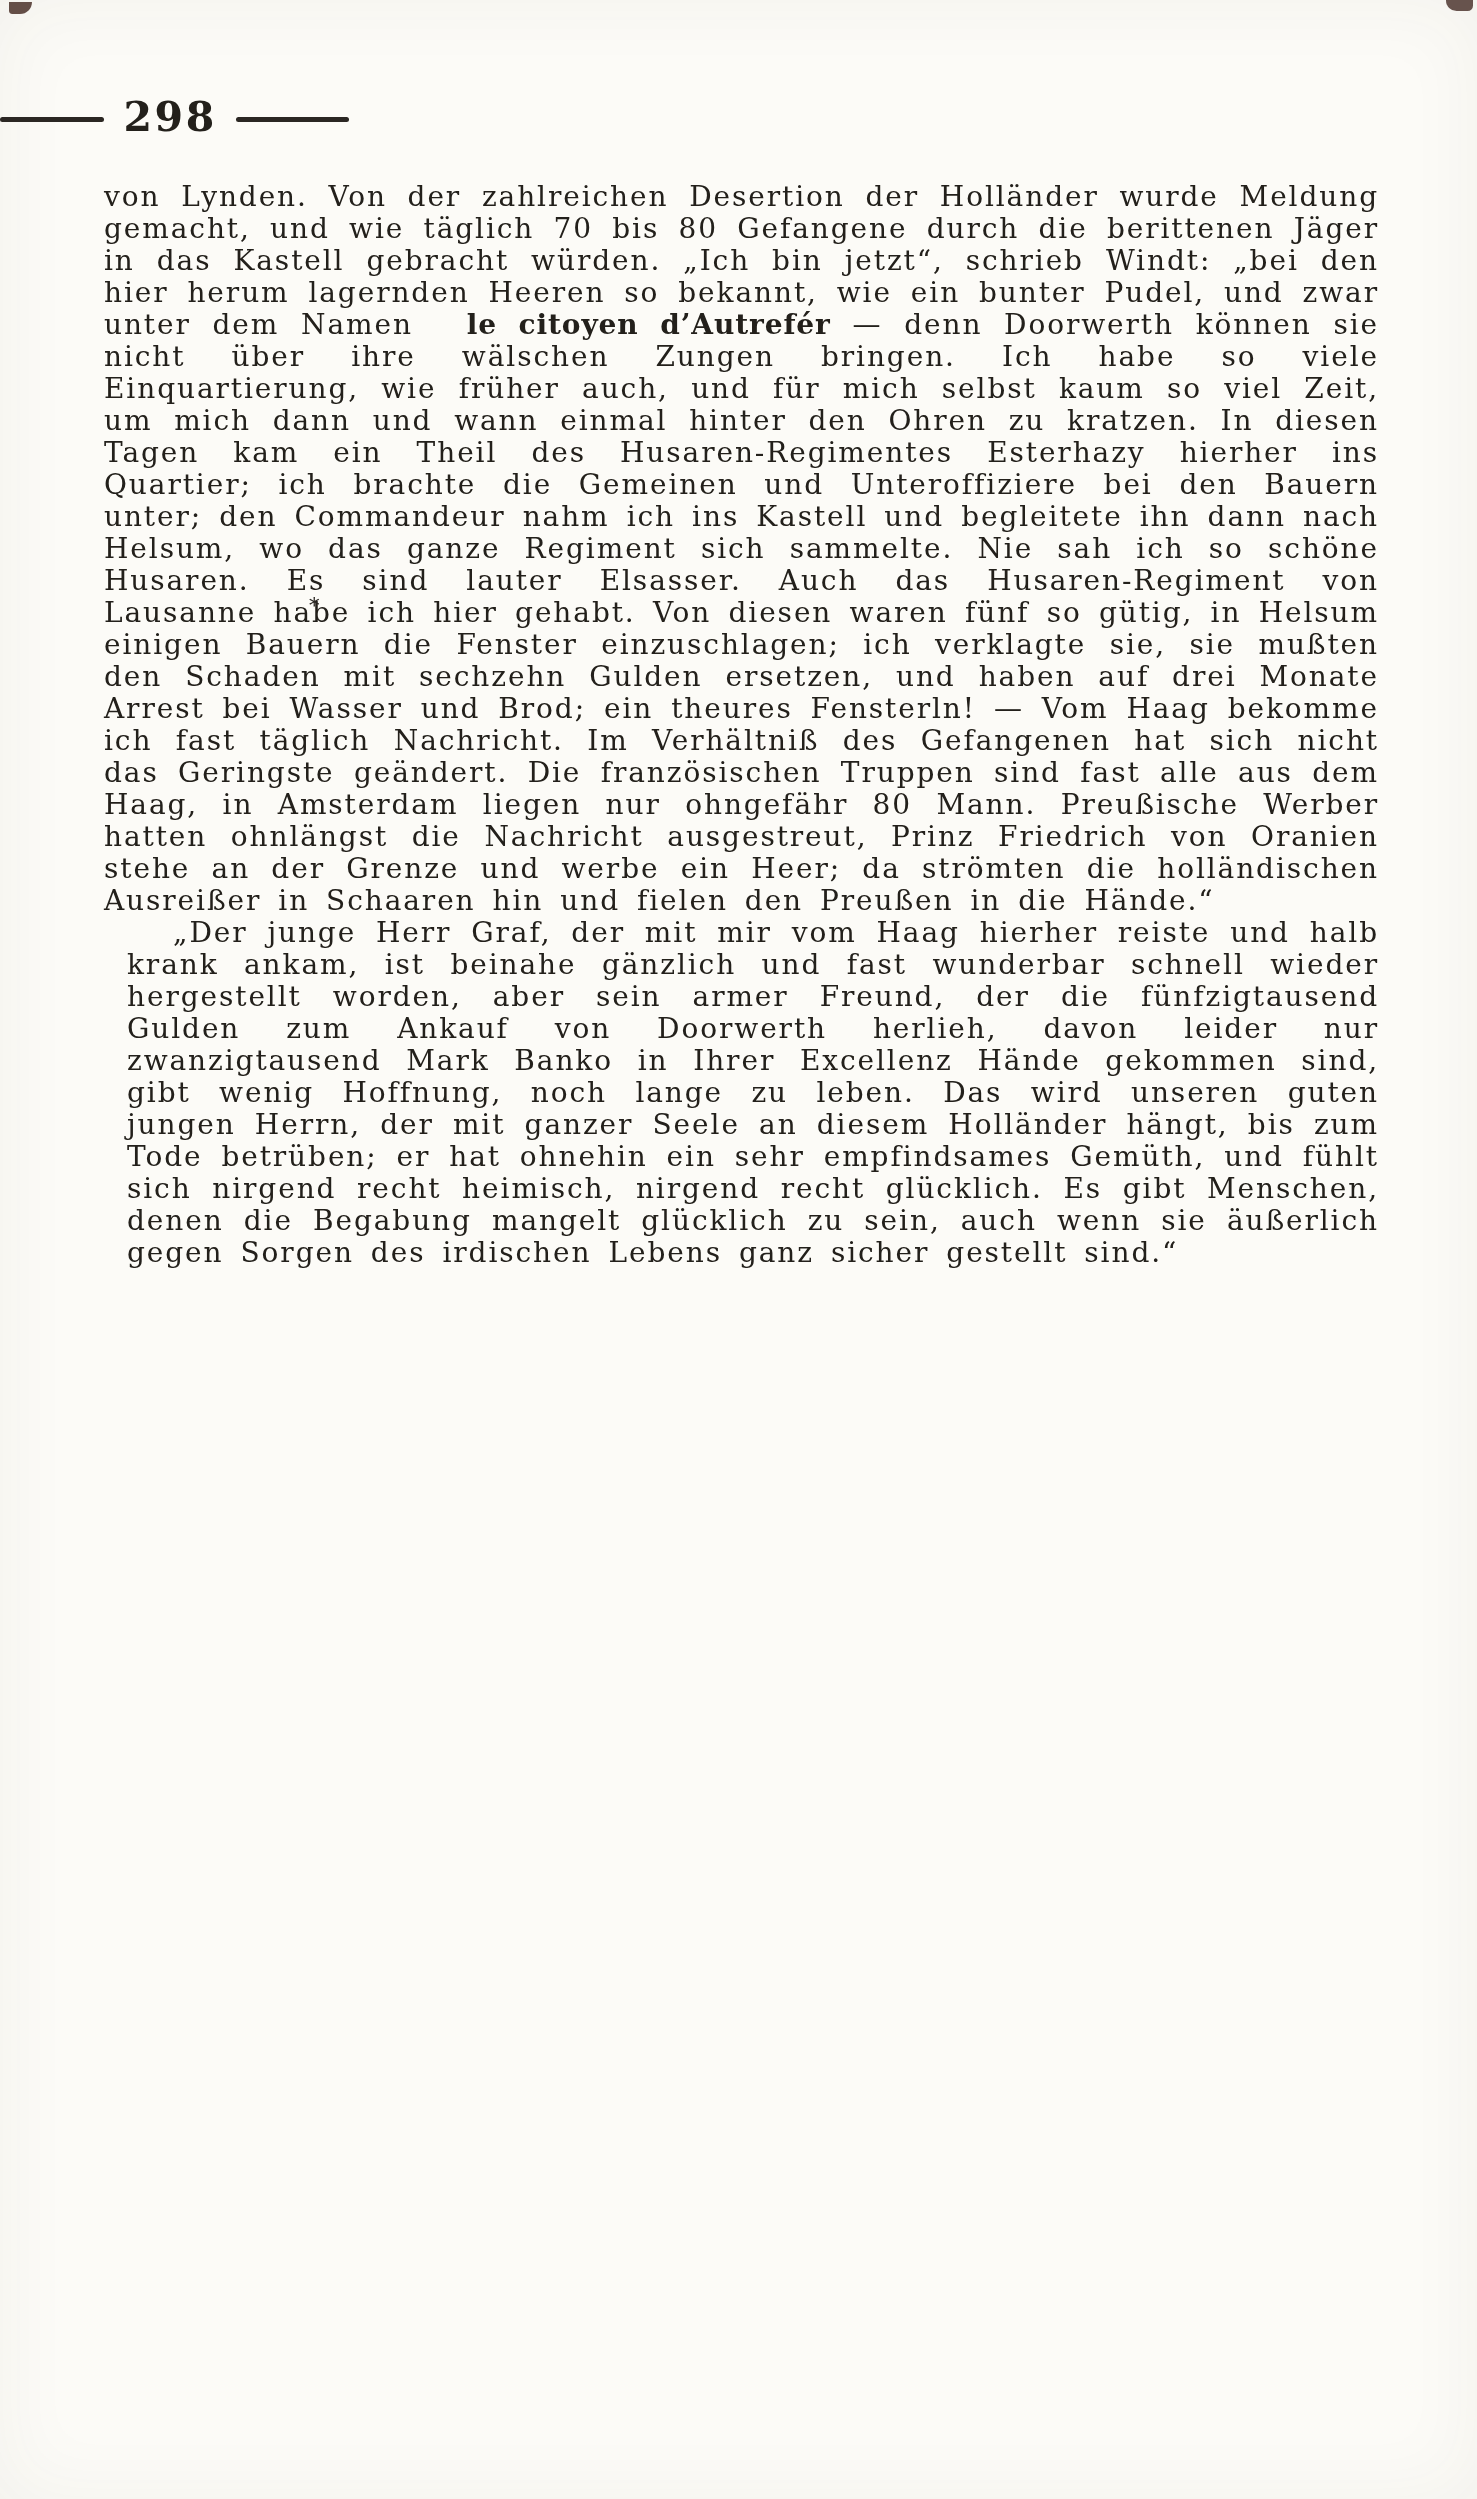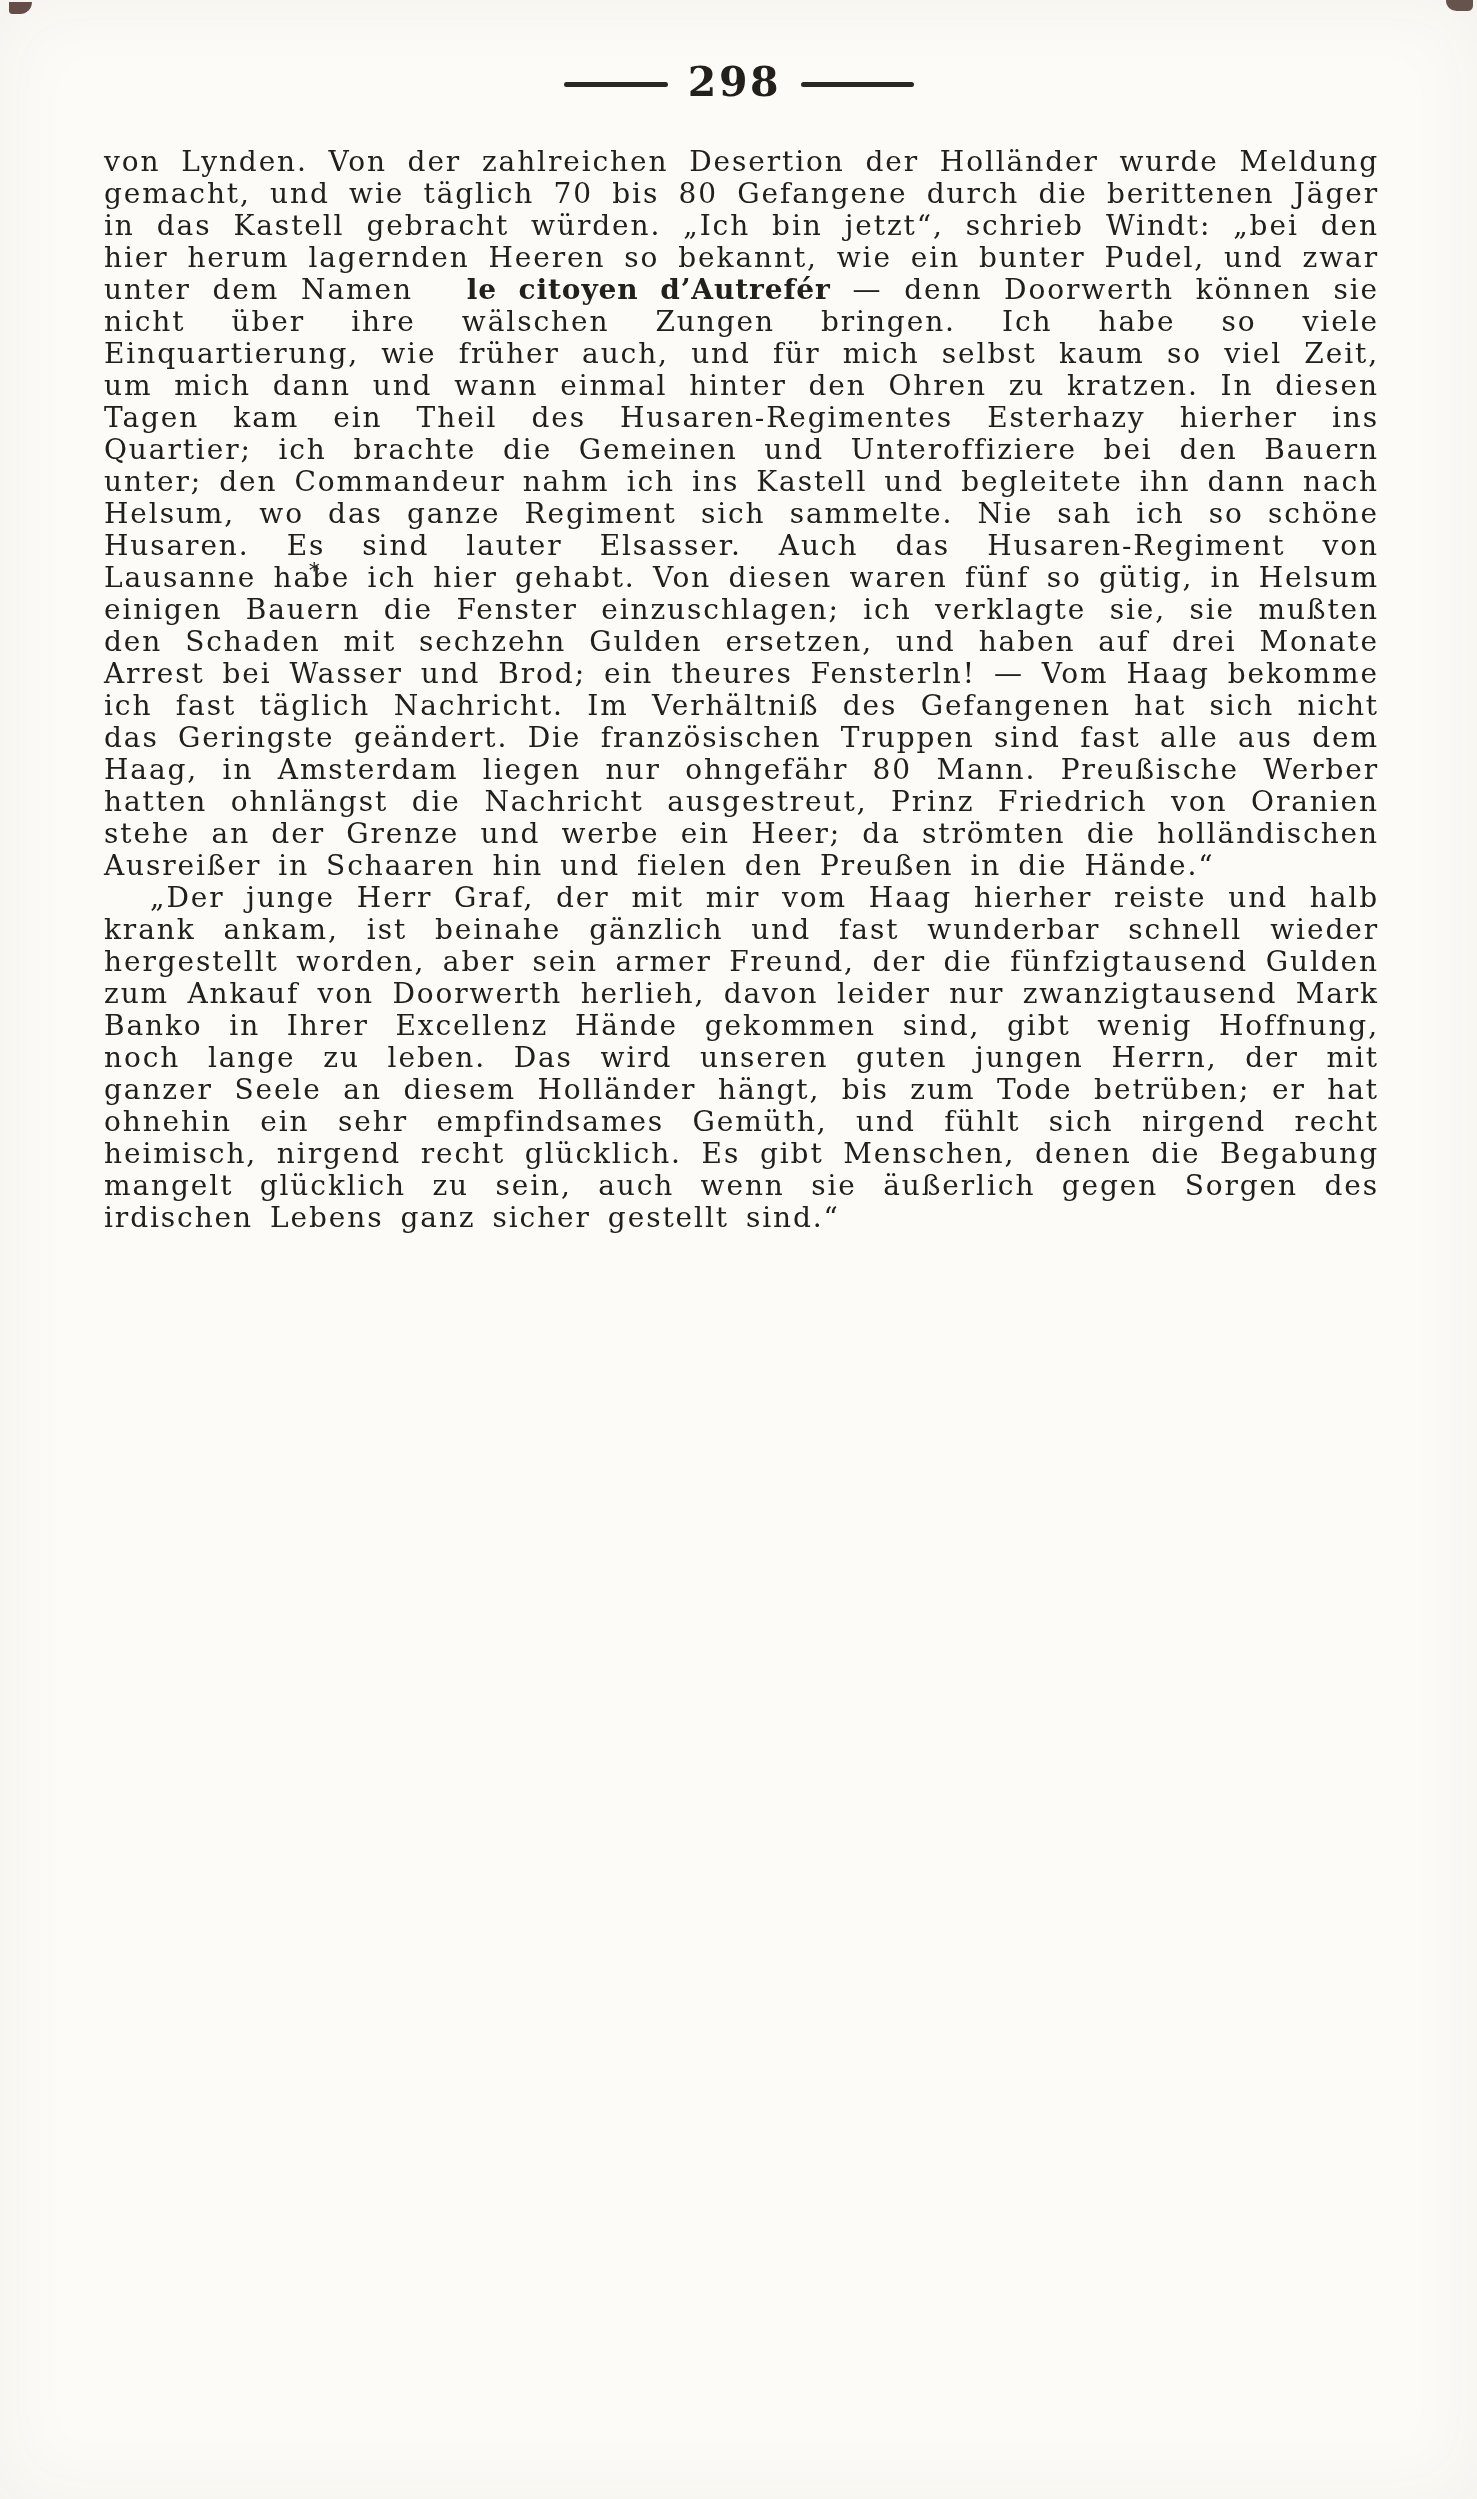--- a/index.html
+++ b/index.html
@@ -15,23 +15,22 @@
     background: #fcfbf7;
     color: #23201b;
     font-family: "DejaVu Serif", "Liberation Serif", serif;
     box-shadow: inset 0 0 79px rgba(60, 50, 35, 0.05);
     overflow: hidden;
   }
   
   .running-head {
     display: flex;
     align-items: center;
-    justify-content: center;
     gap: 19.4px;
-    padding-top: 64px;
+    padding-top: 99px;
     user-select: none;
   }
   .head-rule {
     height: 4.4px;
     background: #2b2723;
     border-radius: 2.6px;
   }
   .head-rule.left  { width: 104px; }
   .head-rule.right { width: 113px; }
   .page-number {
@@ -53,20 +52,21 @@
   }
   .text-block p {
     margin: 0;
     padding: 0;
   }
   .text-block p + p {
     margin-top: 0;
   }
   p.indented {
     text-indent: 46px;
+    margin-left: 23px;
   }
   .antiqua {
     font-weight: bold;
     letter-spacing: 0.9px;
     margin-left: 32px;
   }
   
   .artifact {
     position: absolute;
     pointer-events: none;

